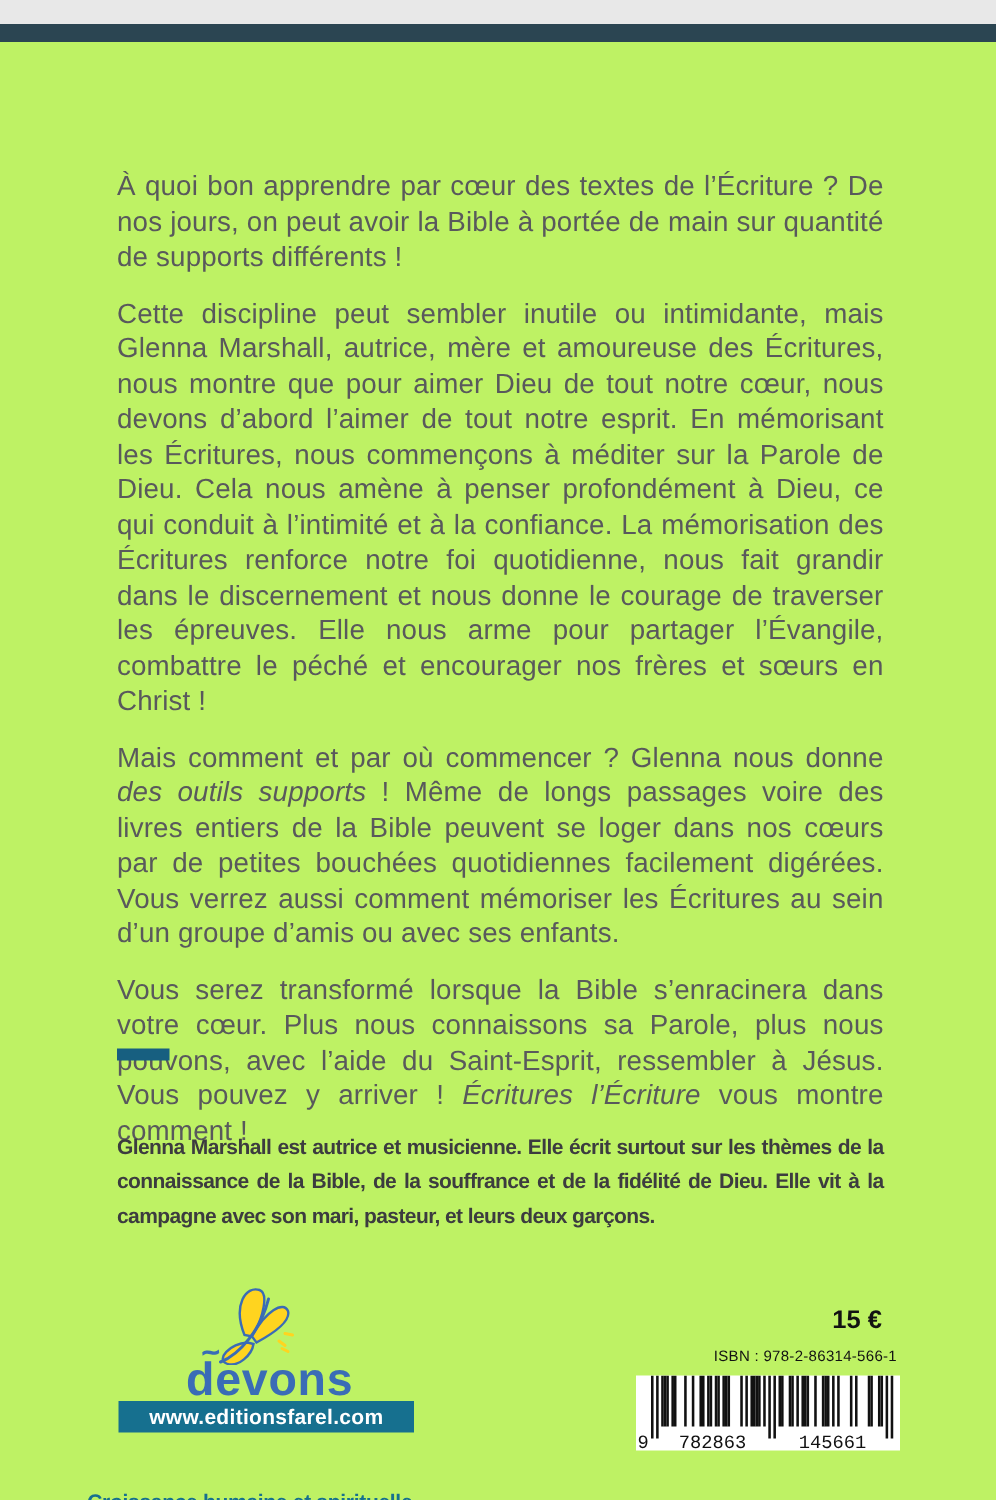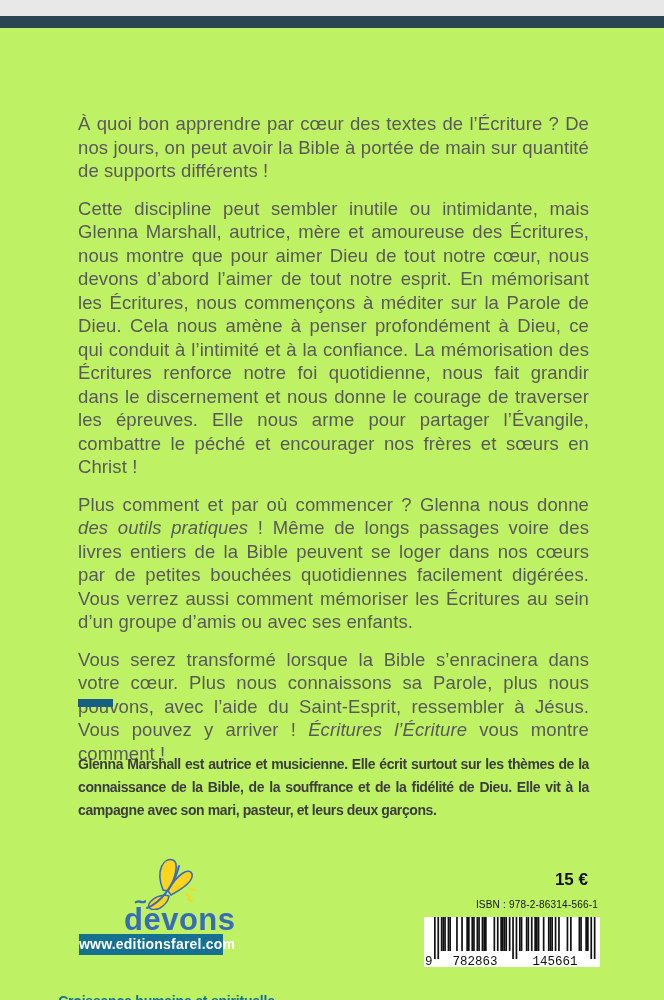--- a/index.html
+++ b/index.html
@@ -71,21 +71,21 @@
   .barcode{position:absolute;top:901px;right:64px;width:176px;height:50px;background:#fff;}
   .barcode svg{display:block;}
   .barcode rect{fill:#111;}
   .barcode text{
     font-family:"Liberation Mono",monospace;
     font-size:12.5px;fill:#111;
   }
 
   
   .webbox{
-    position:absolute;top:918px;left:79px;width:144px;height:21px;
+    position:absolute;top:918px;left:79px;width:197px;height:21px;
     background:#16708f;
     color:#ffffff;font-size:14px;font-weight:700;
     text-align:center;line-height:21px;
     letter-spacing:0.2px;
   }
   .tagline{
     position:absolute;top:977px;left:46px;width:241px;
     color:#16708f;font-size:14px;font-weight:700;
     text-align:center;letter-spacing:-0.2px;
   }
@@ -93,21 +93,21 @@
 </head>
 <body>
 
 <div class="cover">
 
   <div class="edge-bar top"></div>
 
   <div class="synopsis">
       <p><span>À quoi bon apprendre par cœur des textes de l’Écriture ? De nos jours, on peut avoir la Bible à portée de main sur quantité de supports différents !</span></p>
       <p><span>Cette discipline peut sembler inutile ou intimidante, mais Glenna Marshall, autrice, mère et amoureuse des Écritures, nous montre que pour aimer Dieu de tout notre cœur, nous devons d’abord l’aimer de tout notre esprit. En mémorisant les Écritures, nous commençons à méditer sur la Parole de Dieu. Cela nous amène à penser profondément à Dieu, ce qui conduit à l’intimité et à la confiance. La mémorisation des Écritures renforce notre foi quotidienne, nous fait grandir dans le discernement et nous donne le courage de traverser les épreuves. Elle nous arme pour partager l’Évangile, combattre le péché et encourager nos frères et sœurs en Christ !</span></p>
-      <p><span>Plus comment et par où commencer ? Glenna nous donne </span><em>des outils pratiques</em><span> ! Même de longs passages voire des livres entiers de la Bible peuvent se loger dans nos cœurs par de petites bouchées quotidiennes facilement digérées. Vous verrez aussi comment mémoriser les Écritures au sein d’un groupe d’amis ou avec ses enfants.</span></p>
+      <p><span>Mais comment et par où commencer ? Glenna nous donne </span><em>des outils supports</em><span> ! Même de longs passages voire des livres entiers de la Bible peuvent se loger dans nos cœurs par de petites bouchées quotidiennes facilement digérées. Vous verrez aussi comment mémoriser les Écritures au sein d’un groupe d’amis ou avec ses enfants.</span></p>
       <p><span>Vous serez transformé lorsque la Bible s’enracinera dans votre cœur. Plus nous connaissons sa Parole, plus nous pouvons, avec l’aide du Saint-Esprit, ressembler à Jésus. Vous pouvez y arriver ! </span><em>Écritures l’Écriture</em><span> vous montre comment !</span></p>
     </div>
 
   <div class="divider"></div>
 
   <p class="bio"><span class="bio-name">Glenna Marshall</span><span> est autrice et musicienne. Elle écrit surtout sur les thèmes de la connaissance de la Bible, de la souffrance et de la fidélité de Dieu. Elle vit à la campagne avec son mari, pasteur, et leurs deux garçons.</span></p>
 
   <div class="logo">
     <svg class="butterfly" width="62" height="56" viewBox="0 0 62 56">
       <path d="M27 36 C19 16, 28 3, 37 6 C43 8, 40 24, 32 37 Z" fill="#ffd41f" stroke="#3a6cb6" stroke-width="1.6"></path>

